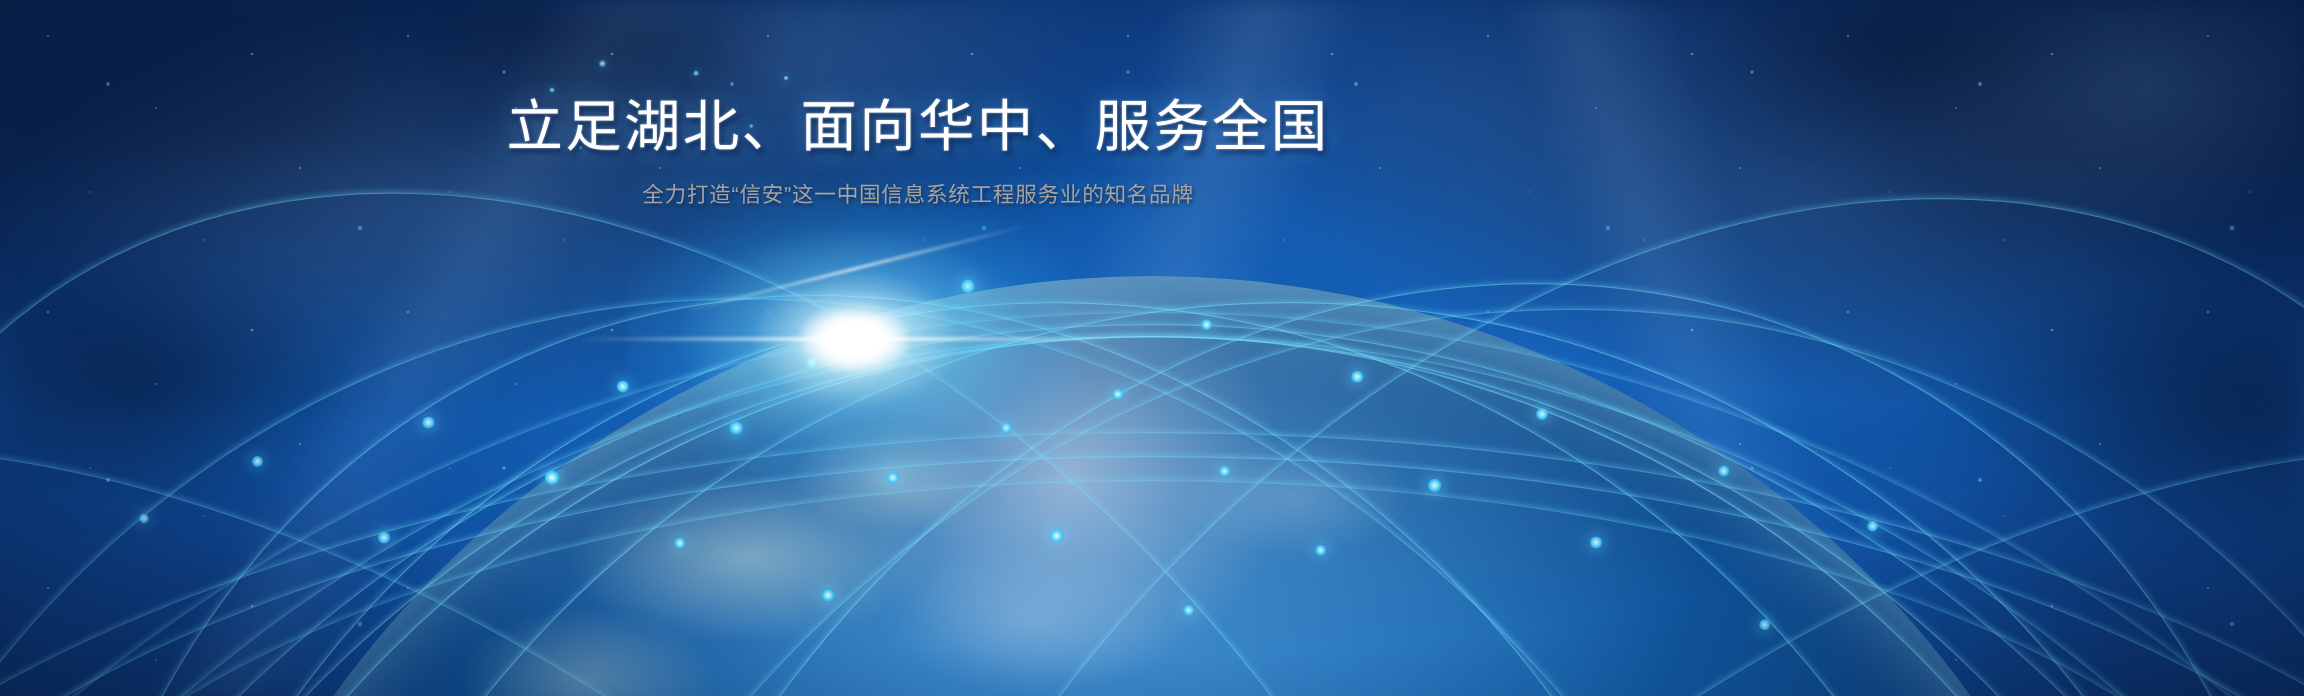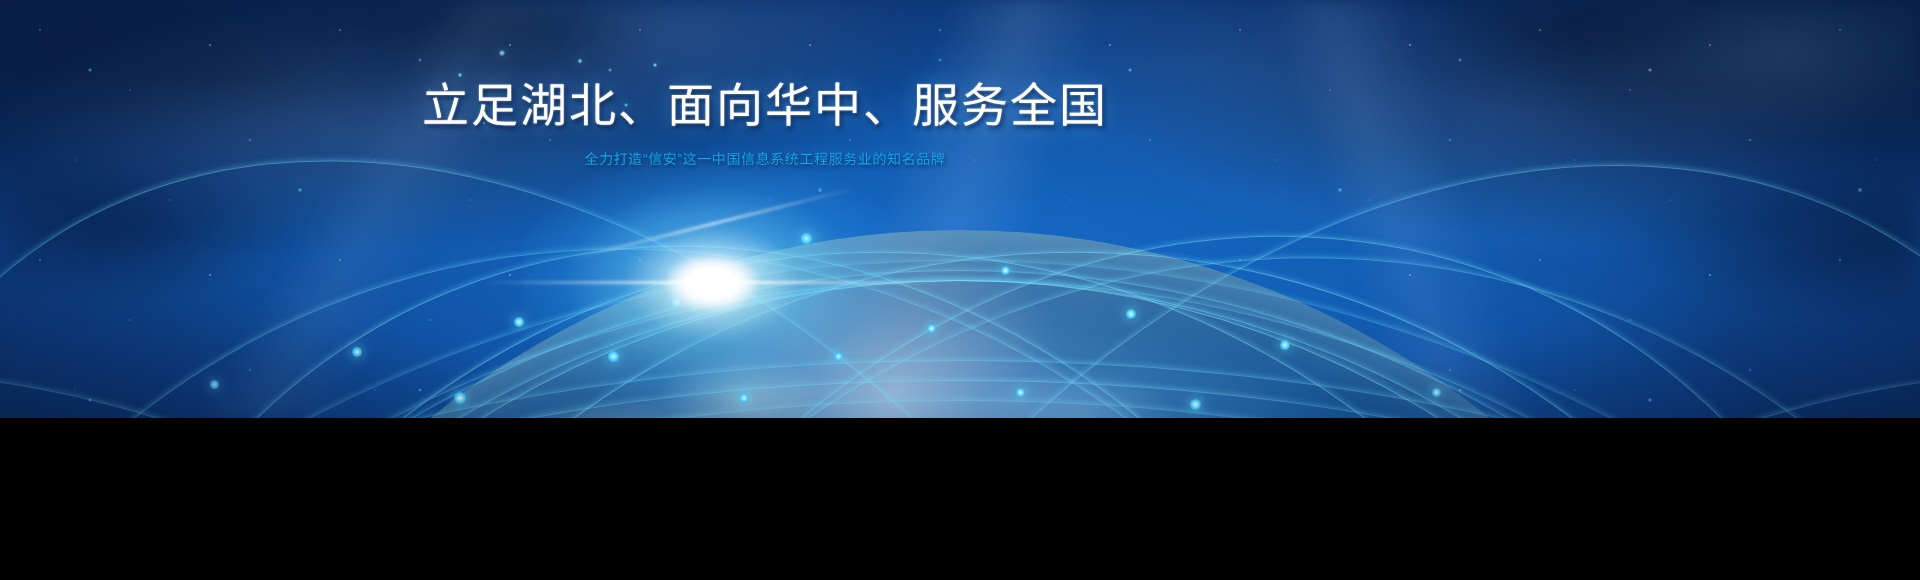--- a/index.html
+++ b/index.html
@@ -2,21 +2,21 @@
 <html lang="zh-CN"><head>
 <meta charset="utf-8">
 <title>Banner</title>
 <style>
   html,body{margin:0;padding:0;background:#000;}
   *{box-sizing:border-box;}
 
   #banner{
     position:relative;
     width:1920px;
-    height:418px;
+    height:580px;
     overflow:hidden;
     font-family:"Liberation Sans","DejaVu Sans",sans-serif;
     background:#0b2f6b;
   }
 
   
   .layer{position:absolute;inset:0;}
 
   #bg-base{
     background:
@@ -177,25 +177,25 @@
     letter-spacing:2px;
     color:#ffffff;
     text-shadow:
       0 0 2px rgba(255,255,255,.55),
       2px 3px 5px rgba(6,28,70,.85),
       0 0 22px rgba(120,200,255,.45);
     white-space:nowrap;
   }
   #subline{
     margin:16px 0 0 0;
-    font-size:14px;
+    font-size:18px;
     line-height:1.5;
     font-weight:400;
     letter-spacing:.6px;
-    color:#0ea5e9;
+    color:#a3a3a3;
     text-shadow:
       1px 2px 4px rgba(6,28,70,.9),
       0 0 14px rgba(120,200,255,.35);
     white-space:nowrap;
   }
 </style>
 </head>
 <body>
 
 <div id="banner">

